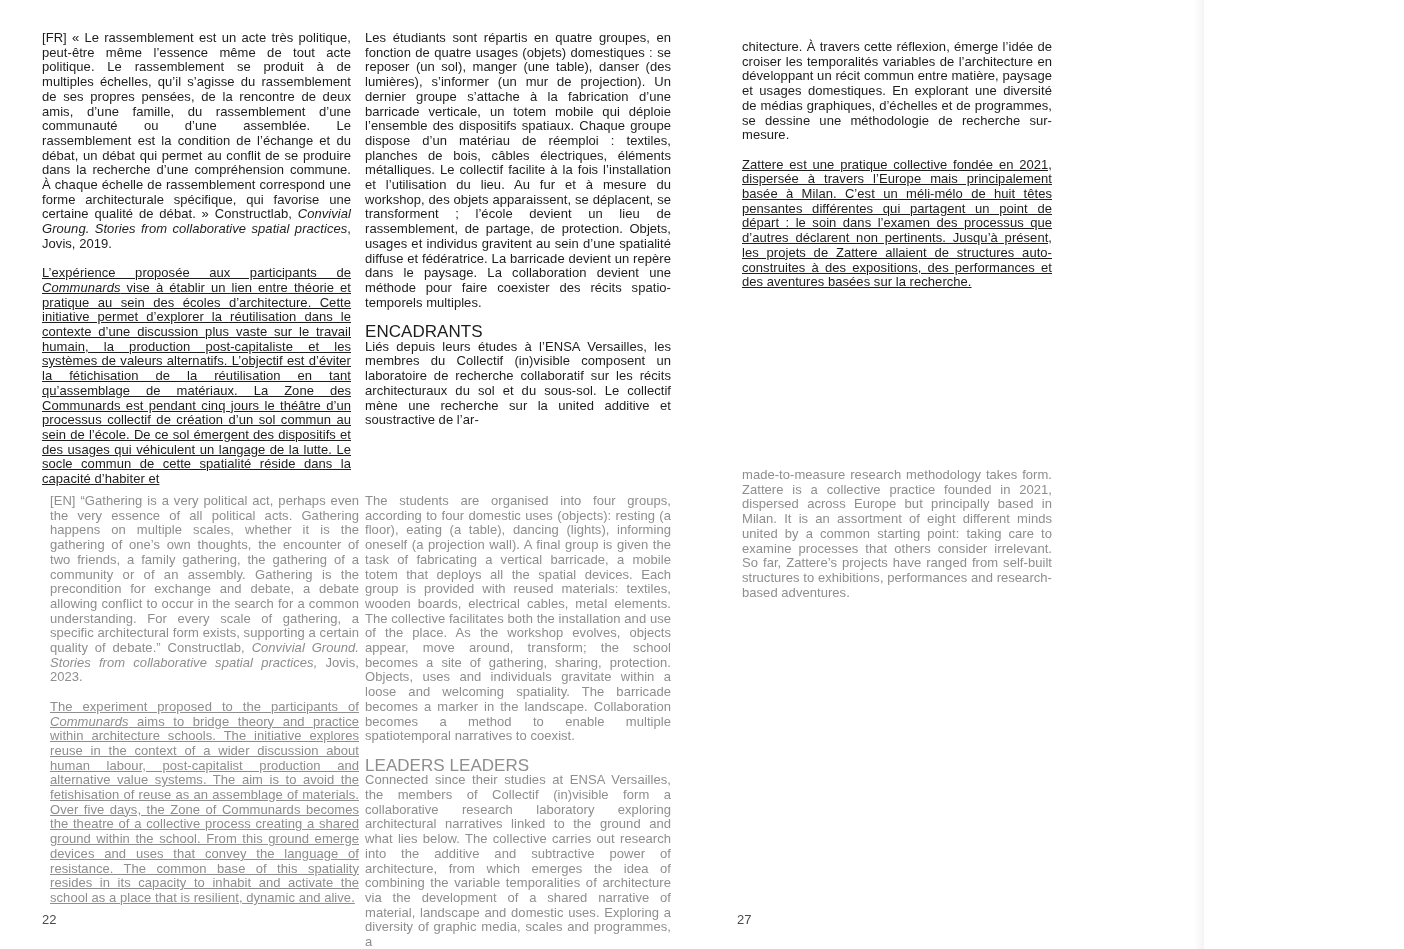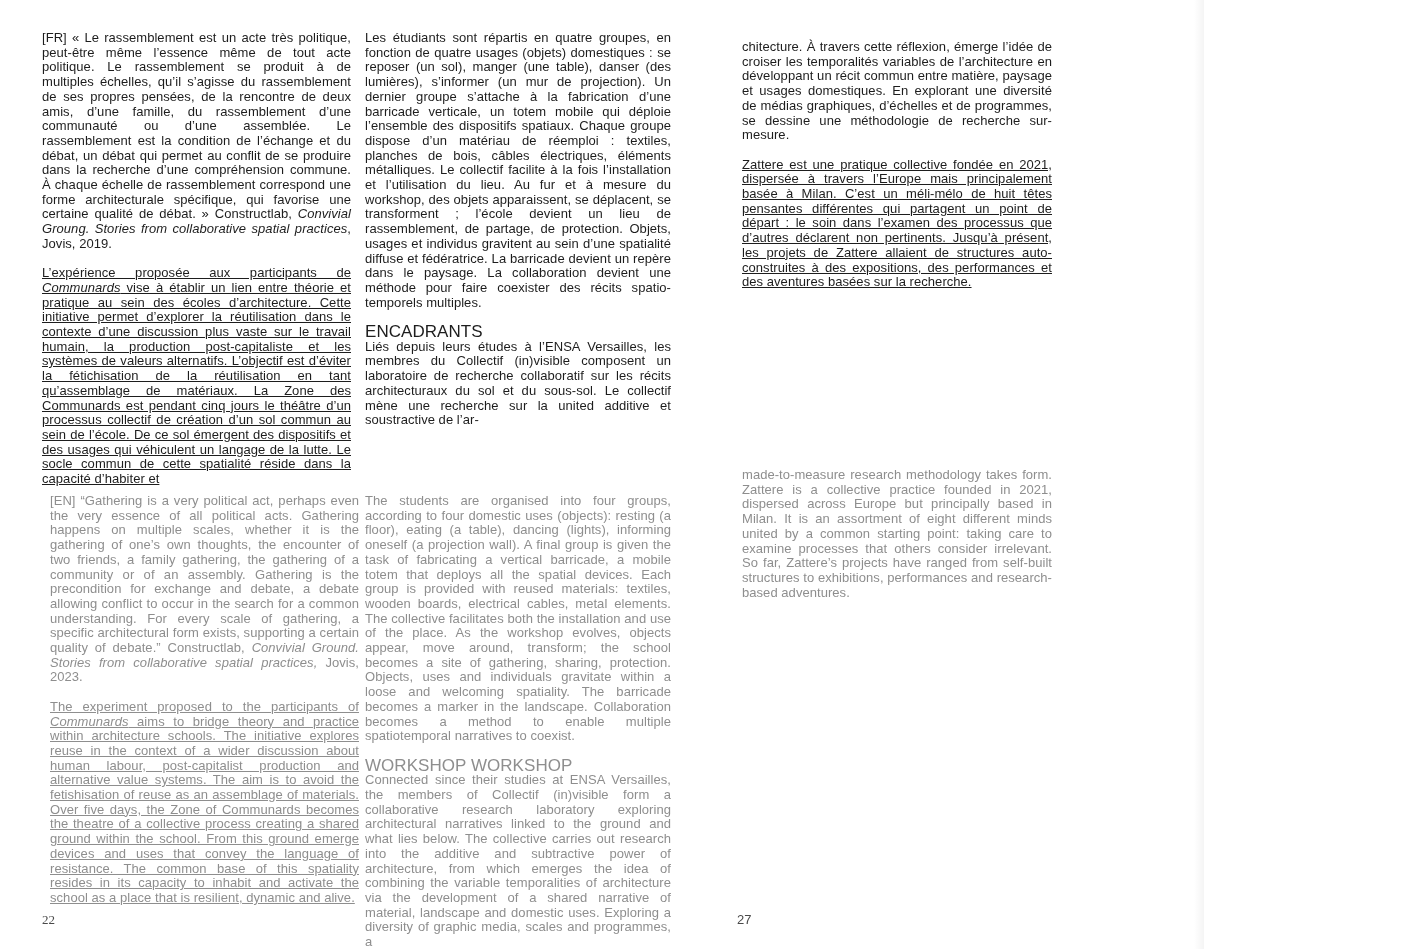--- a/index.html
+++ b/index.html
@@ -46,21 +46,21 @@
     line-height: 14.7px;
     color: #4a4a4a;
   }
   
   #fr-col1 { left: 42px;  top: 31px; width: 309px; }
   #fr-col2 { left: 365px; top: 31px; width: 306px; }
   #fr-col3 { left: 742px; top: 40px; width: 310px; }
   #en-col1 { left: 42px;  top: 494px; width: 309px; margin-left: 8px; }
   #en-col2 { left: 365px; top: 494px; width: 306px; }
   #en-col3 { left: 742px; top: 468px; width: 310px; }
-  #pagenum-left  { left: 42px;  top: 913px; font-family: Liberation Serif, serif; }
+  #pagenum-left  { left: 42px;  top: 913px; }
   #pagenum-right { left: 737px; top: 913px; }
 </style>
 </head>
 <body>
 
 <div class="sheet">
 
   <section class="col fr" id="fr-col1">
     <p><span>[FR] « Le rassemblement est un acte très politique, peut-être même l’essence même de tout acte politique. Le rassemblement se produit à de multiples échelles, qu’il s’agisse du rassemblement de ses propres pensées, de la rencontre de deux amis, d’une famille, du rassemblement d’une communauté ou d’une assemblée. Le rassemblement est la condition de l’échange et du débat, un débat qui permet au conflit de se produire dans la recherche d’une compréhension commune. À chaque échelle de rassemblement correspond une forme architecturale spécifique, qui favorise une certaine qualité de débat. » Constructlab, </span><i>Convivial Groung. Stories from collaborative spatial practices</i><span>, Jovis, 2019.</span></p>
     <p><span>L’expérience proposée aux participants de </span><i>Communards</i><span> vise à établir un lien entre théorie et pratique au sein des écoles d’architecture. Cette initiative permet d’explorer la réutilisation dans le contexte d’une discussion plus vaste sur le travail humain, la production post-capitaliste et les systèmes de valeurs alternatifs. L’objectif est d’éviter la fétichisation de la réutilisation en tant qu’assemblage de matériaux. La Zone des Communards est pendant cinq jours le théâtre d’un processus collectif de création d’un sol commun au sein de l’école. De ce sol émergent des dispositifs et des usages qui véhiculent un langage de la lutte. Le socle commun de cette spatialité réside dans la capacité d’habiter et</span></p>
@@ -77,21 +77,21 @@
     <p>Zattere est une pratique collective fondée en 2021, dispersée à travers l’Europe mais principalement basée à Milan. C’est un méli-mélo de huit têtes pensantes différentes qui partagent un point de départ : le soin dans l’examen des processus que d’autres déclarent non pertinents. Jusqu’à présent, les projets de Zattere allaient de structures auto-construites à des expositions, des performances et des aventures basées sur la recherche.</p>
   </section>
 
   <section class="col en" id="en-col1">
     <p><span>[EN] “Gathering is a very political act, perhaps even the very essence of all political acts. Gathering happens on multiple scales, whether it is the gathering of one’s own thoughts, the encounter of two friends, a family gathering, the gathering of a community or of an assembly. Gathering is the precondition for exchange and debate, a debate allowing conflict to occur in the search for a common understanding. For every scale of gathering, a specific architectural form exists, supporting a certain quality of debate.” Constructlab, </span><i>Convivial Ground. Stories from collaborative spatial practices,</i><span> Jovis, 2023.</span></p>
     <p><span>The experiment proposed to the participants of </span><i>Communards</i><span> aims to bridge theory and practice within architecture schools. The initiative explores reuse in the context of a wider discussion about human labour, post-capitalist production and alternative value systems. The aim is to avoid the fetishisation of reuse as an assemblage of materials. Over five days, the Zone of Communards becomes the theatre of a collective process creating a shared ground within the school. From this ground emerge devices and uses that convey the language of resistance. The common base of this spatiality resides in its capacity to inhabit and activate the school as a place that is resilient, dynamic and alive.</span></p>
   </section>
 
   <section class="col en" id="en-col2">
     <p>The students are organised into four groups, according to four domestic uses (objects): resting (a floor), eating (a table), dancing (lights), informing oneself (a projection wall). A final group is given the task of fabricating a vertical barricade, a mobile totem that deploys all the spatial devices. Each group is provided with reused materials: textiles, wooden boards, electrical cables, metal elements. The collective facilitates both the installation and use of the place. As the workshop evolves, objects appear, move around, transform; the school becomes a site of gathering, sharing, protection. Objects, uses and individuals gravitate within a loose and welcoming spatiality. The barricade becomes a marker in the landscape. Collaboration becomes a method to enable multiple spatiotemporal narratives to coexist.</p>
-    <h3 class="subhead">WORKSHOP WORKSHOP</h3>
+    <h3 class="subhead">LEADERS LEADERS</h3>
     <p>Connected since their studies at ENSA Versailles, the members of Collectif (in)visible form a collaborative research laboratory exploring architectural narratives linked to the ground and what lies below. The collective carries out research into the additive and subtractive power of architecture, from which emerges the idea of combining the variable temporalities of architecture via the development of a shared narrative of material, landscape and domestic uses. Exploring a diversity of graphic media, scales and programmes, a</p>
   </section>
 
   <section class="col en" id="en-col3">
     <p>made-to-measure research methodology takes form. Zattere is a collective practice founded in 2021, dispersed across Europe but principally based in Milan. It is an assortment of eight different minds united by a common starting point: taking care to examine processes that others consider irrelevant. So far, Zattere’s projects have ranged from self-built structures to exhibitions, performances and research-based adventures.</p>
   </section>
 
   <div class="pagenum" id="pagenum-left">22</div>
   <div class="pagenum" id="pagenum-right">27</div>
 

